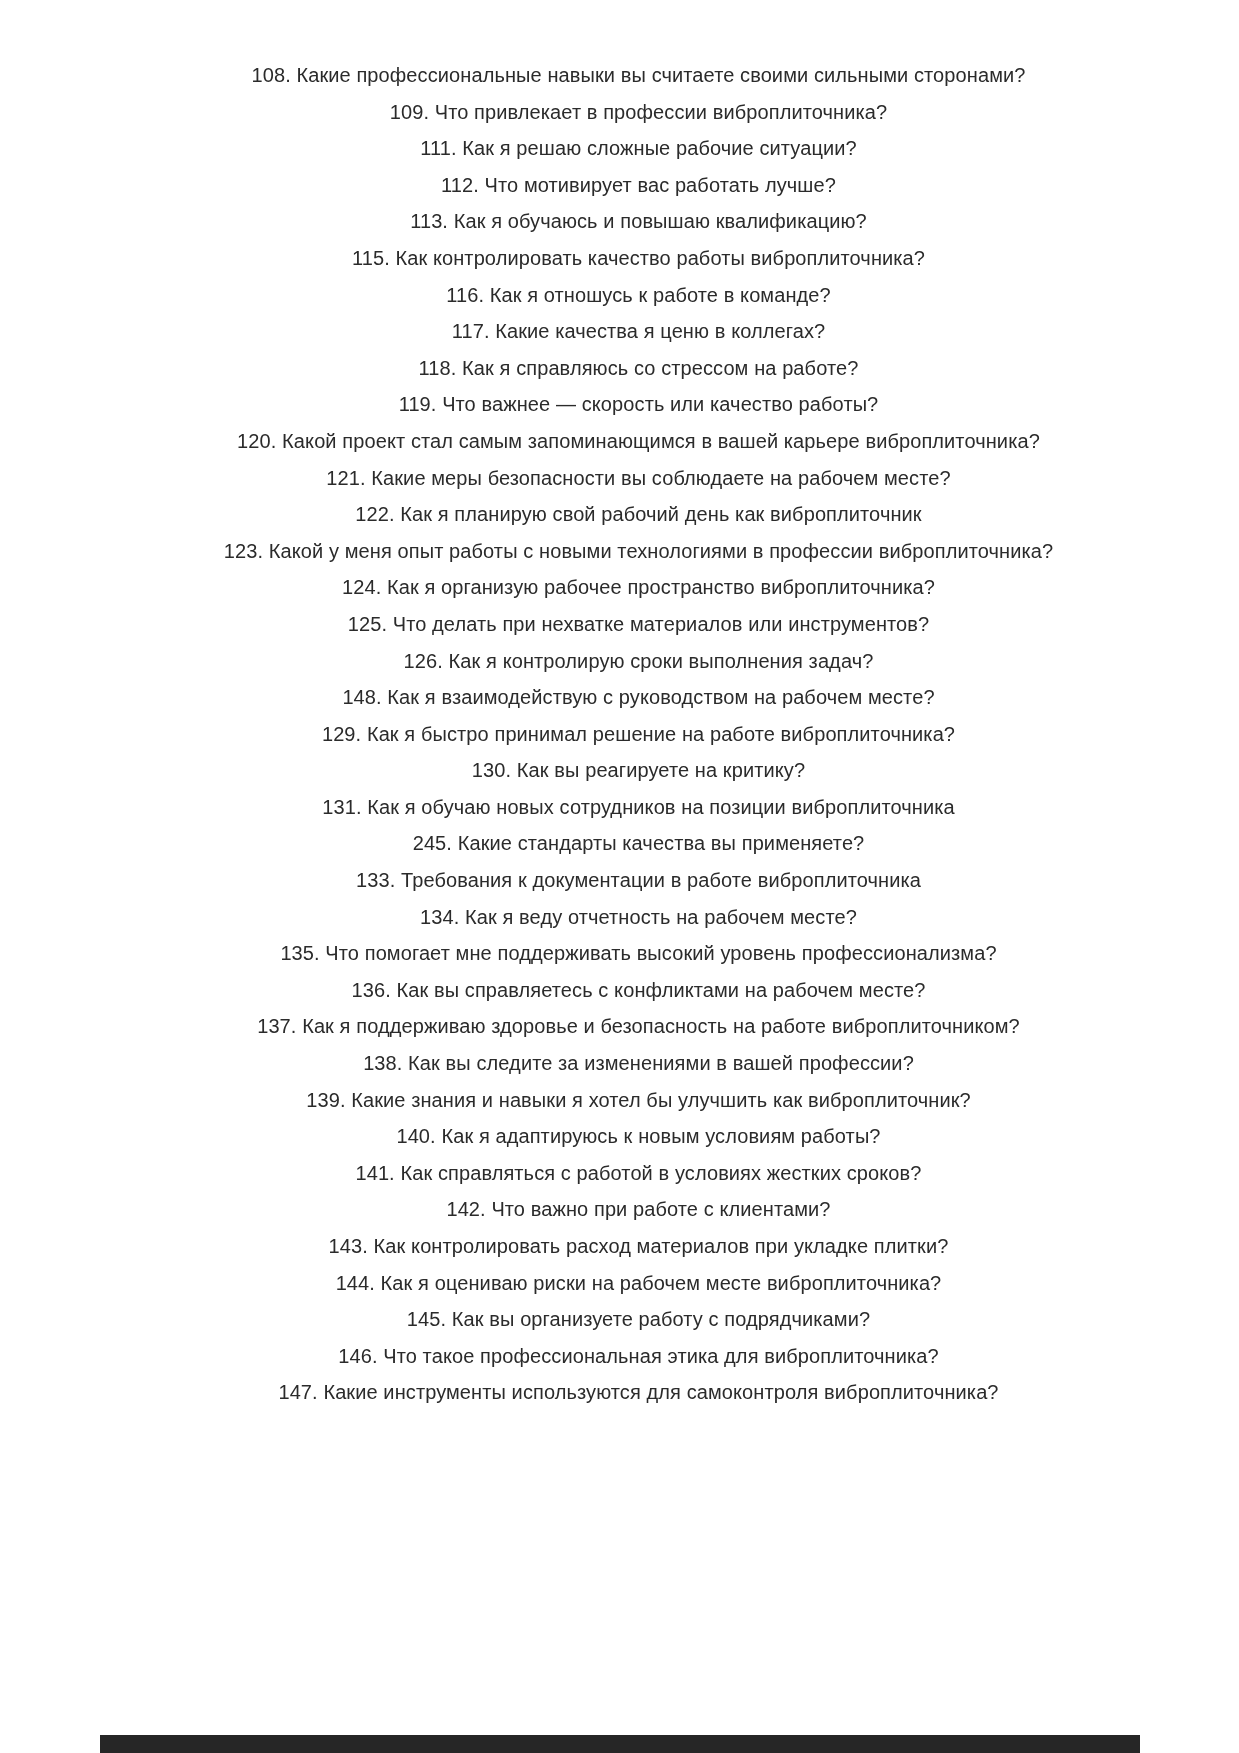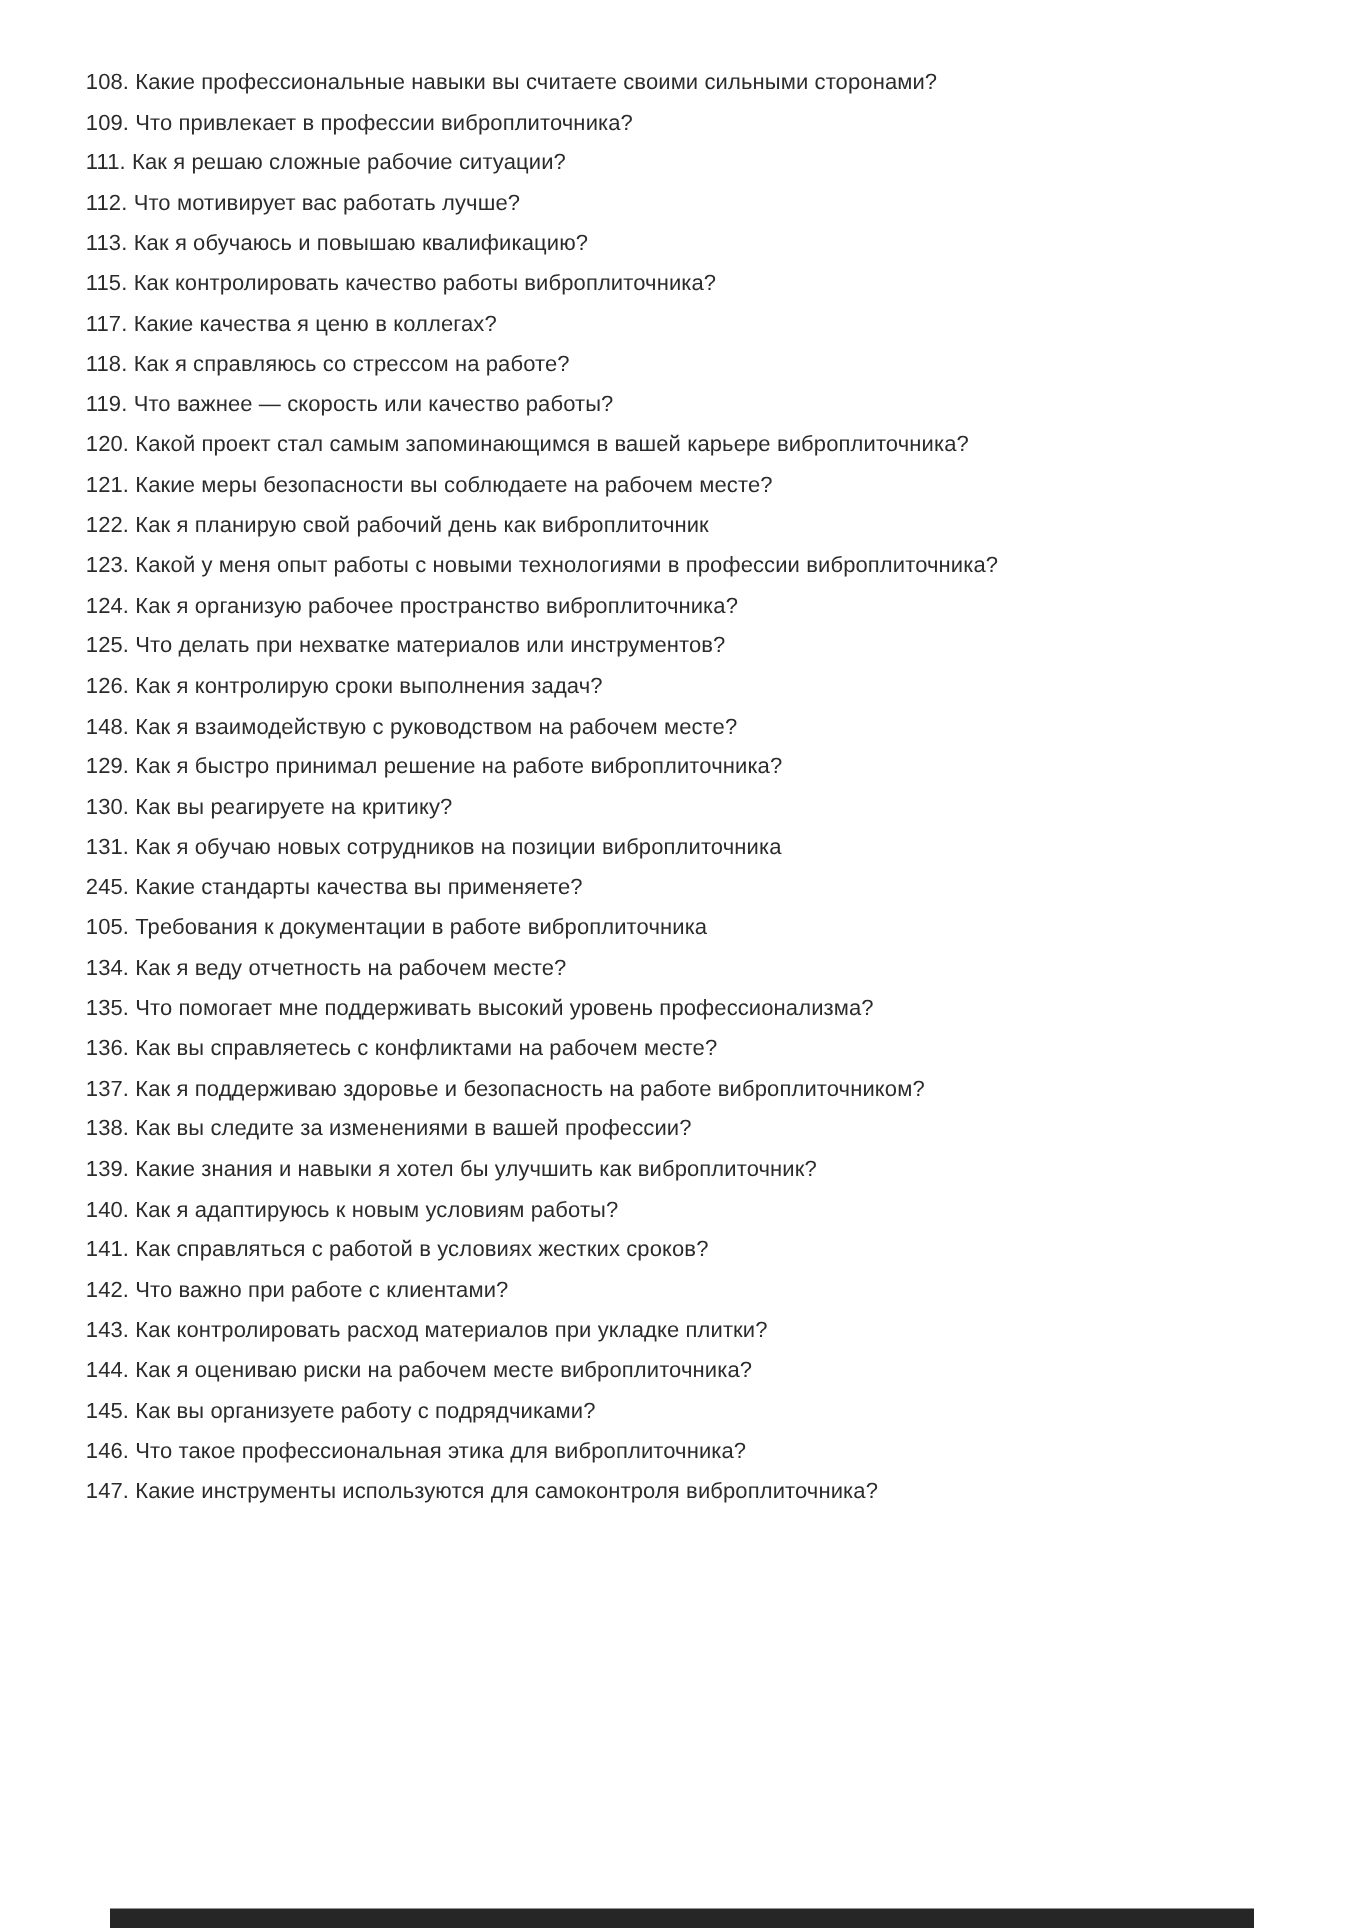--- a/index.html
+++ b/index.html
@@ -20,20 +20,21 @@
     left: 0;
     width: 1239px;
     height: 1753px;
     background: #ffffff;
   }
   .question-list {
     position: absolute;
     top: 57px;
     left: 78px;
     right: 40px;
+    text-align: center;
   }
   .line {
     font-size: 20px;
     line-height: 36.6px;
     color: #2b2b2b;
     letter-spacing: 0.1px;
     white-space: nowrap;
   }
   .bottom-bar {
     position: absolute;
@@ -48,36 +49,37 @@
 <body>
 
 <div class="page" style="background: rgb(255, 255, 255);">
   <div class="question-list" style="color: rgb(43, 43, 43);">
       <div class="line">108. Какие профессиональные навыки вы считаете своими сильными сторонами?</div>
       <div class="line">109. Что привлекает в профессии виброплиточника?</div>
       <div class="line">111. Как я решаю сложные рабочие ситуации?</div>
       <div class="line">112. Что мотивирует вас работать лучше?</div>
       <div class="line">113. Как я обучаюсь и повышаю квалификацию?</div>
       <div class="line">115. Как контролировать качество работы виброплиточника?</div>
+      <div class="line">116. Как я отношусь к работе в команде?</div>
       <div class="line">117. Какие качества я ценю в коллегах?</div>
       <div class="line">118. Как я справляюсь со стрессом на работе?</div>
       <div class="line">119. Что важнее — скорость или качество работы?</div>
       <div class="line">120. Какой проект стал самым запоминающимся в вашей карьере виброплиточника?</div>
       <div class="line">121. Какие меры безопасности вы соблюдаете на рабочем месте?</div>
       <div class="line">122. Как я планирую свой рабочий день как виброплиточник</div>
       <div class="line">123. Какой у меня опыт работы с новыми технологиями в профессии виброплиточника?</div>
       <div class="line">124. Как я организую рабочее пространство виброплиточника?</div>
       <div class="line">125. Что делать при нехватке материалов или инструментов?</div>
       <div class="line">126. Как я контролирую сроки выполнения задач?</div>
       <div class="line">148. Как я взаимодействую с руководством на рабочем месте?</div>
       <div class="line">129. Как я быстро принимал решение на работе виброплиточника?</div>
       <div class="line">130. Как вы реагируете на критику?</div>
       <div class="line">131. Как я обучаю новых сотрудников на позиции виброплиточника</div>
       <div class="line">245. Какие стандарты качества вы применяете?</div>
-      <div class="line">105. Требования к документации в работе виброплиточника</div>
+      <div class="line">133. Требования к документации в работе виброплиточника</div>
       <div class="line">134. Как я веду отчетность на рабочем месте?</div>
       <div class="line">135. Что помогает мне поддерживать высокий уровень профессионализма?</div>
       <div class="line">136. Как вы справляетесь с конфликтами на рабочем месте?</div>
       <div class="line">137. Как я поддерживаю здоровье и безопасность на работе виброплиточником?</div>
       <div class="line">138. Как вы следите за изменениями в вашей профессии?</div>
       <div class="line">139. Какие знания и навыки я хотел бы улучшить как виброплиточник?</div>
       <div class="line">140. Как я адаптируюсь к новым условиям работы?</div>
       <div class="line">141. Как справляться с работой в условиях жестких сроков?</div>
       <div class="line">142. Что важно при работе с клиентами?</div>
       <div class="line">143. Как контролировать расход материалов при укладке плитки?</div>

